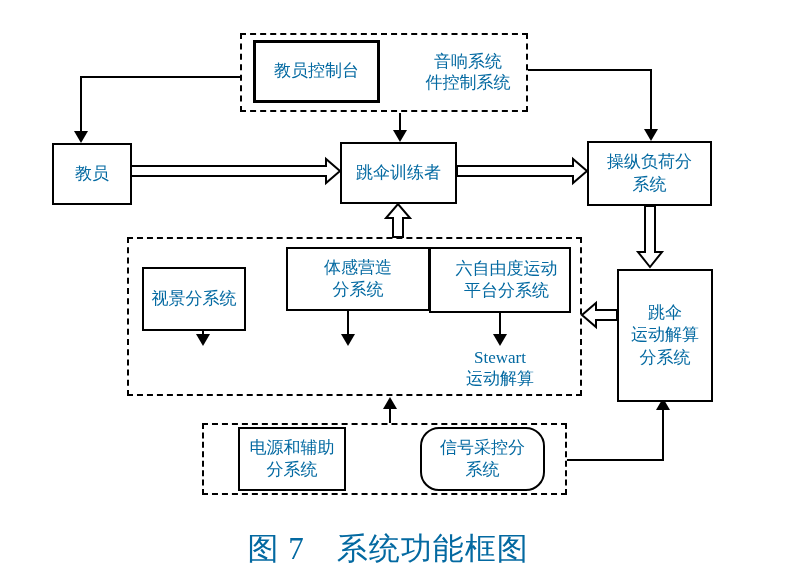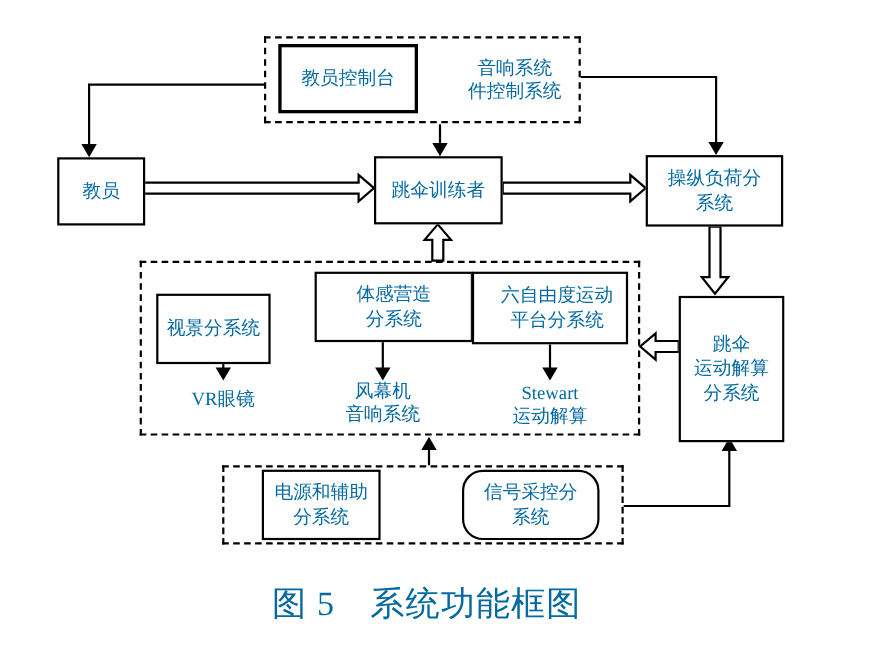--- a/index.html
+++ b/index.html
@@ -116,31 +116,28 @@
   <div class="node" style="left:340px; top:142px; width:117px; height:62px;">跳伞训练者</div>
   <div class="node" style="left:587px; top:141px; width:125px; height:65px;text-align:center;">操纵负荷分
 系统</div>
 
   <div class="group" style="left:127px; top:237px; width:455px; height:159px;"></div>
   <div class="node" style="left:142px; top:247px; width:104px; height:64px;margin-top:20px;">视景分系统</div>
   <div class="node" style="left:286px; top:247px; width:144px; height:64px;">体感营造
 分系统</div>
   <div class="node" style="left:429px; top:247px; width:142px; height:66px;padding-left:13px;">六自由度运动
 平台分系统</div>
-  <div class="floating-label" style="left:153px; top:352px; width:100px; height:22px;">VR眼镜</div>
-  <div class="floating-label" style="left:298px; top:344px; width:100px; height:44px;">风幕机
-音响系统</div>
   <div class="floating-label" style="left:450px; top:346px; width:100px; height:44px;">Stewart
 运动解算</div>
 
   <div class="node" style="left:617px; top:269px; width:96px; height:133px;">跳伞
 运动解算
 分系统</div>
 
   <div class="group" style="left:202px; top:423px; width:365px; height:72px;"></div>
   <div class="node" style="left:238px; top:427px; width:108px; height:64px;">电源和辅助
 分系统</div>
   <div class="node" style="left:420px; top:427px; width:125px; height:64px;border-radius:19px;">信号采控分
 系统</div>
 
-  <div class="caption" style="left:188px; top:528px; width:400px;">图 5　系统功能框图</div>
+  <div class="caption" style="left:188px; top:528px; width:400px;">图 7　系统功能框图</div>
 
 </div>
 
 </body></html>

